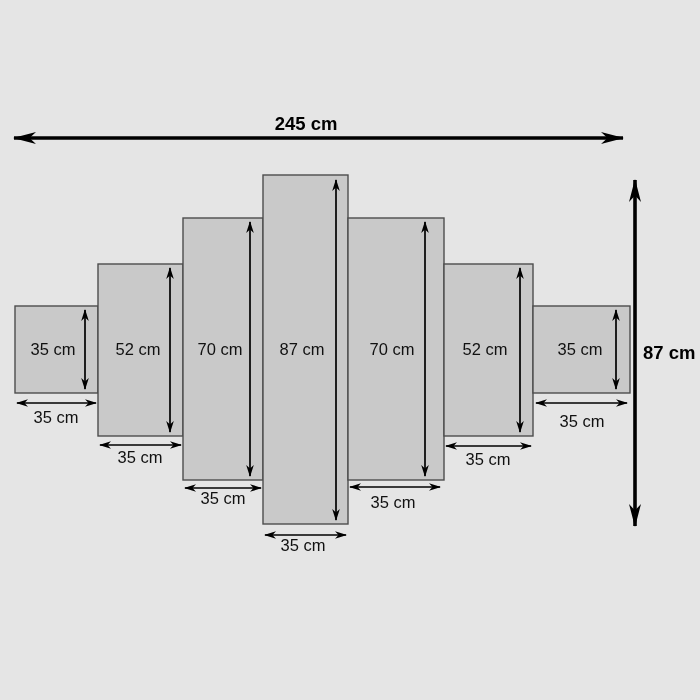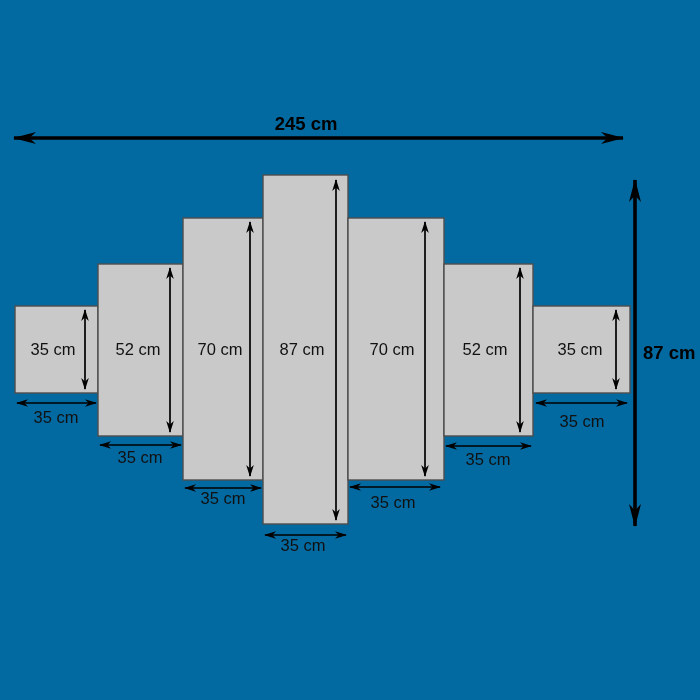--- a/index.html
+++ b/index.html
@@ -4,21 +4,21 @@
 <style>
   html, body {
     margin: 0;
     padding: 0;
     background: #ffffff;
   }
   .stage {
     position: relative;
     width: 700px;
     height: 700px;
-    background: #0369a1;
+    background: #e5e5e5;
     overflow: hidden;
   }
   svg { display: block; }
   .panel-rect {
     fill: #c9c9c9;
     stroke: #4d4d4d;
     stroke-width: 1.4;
   }
   .dim-thick {
     stroke: #000000;

